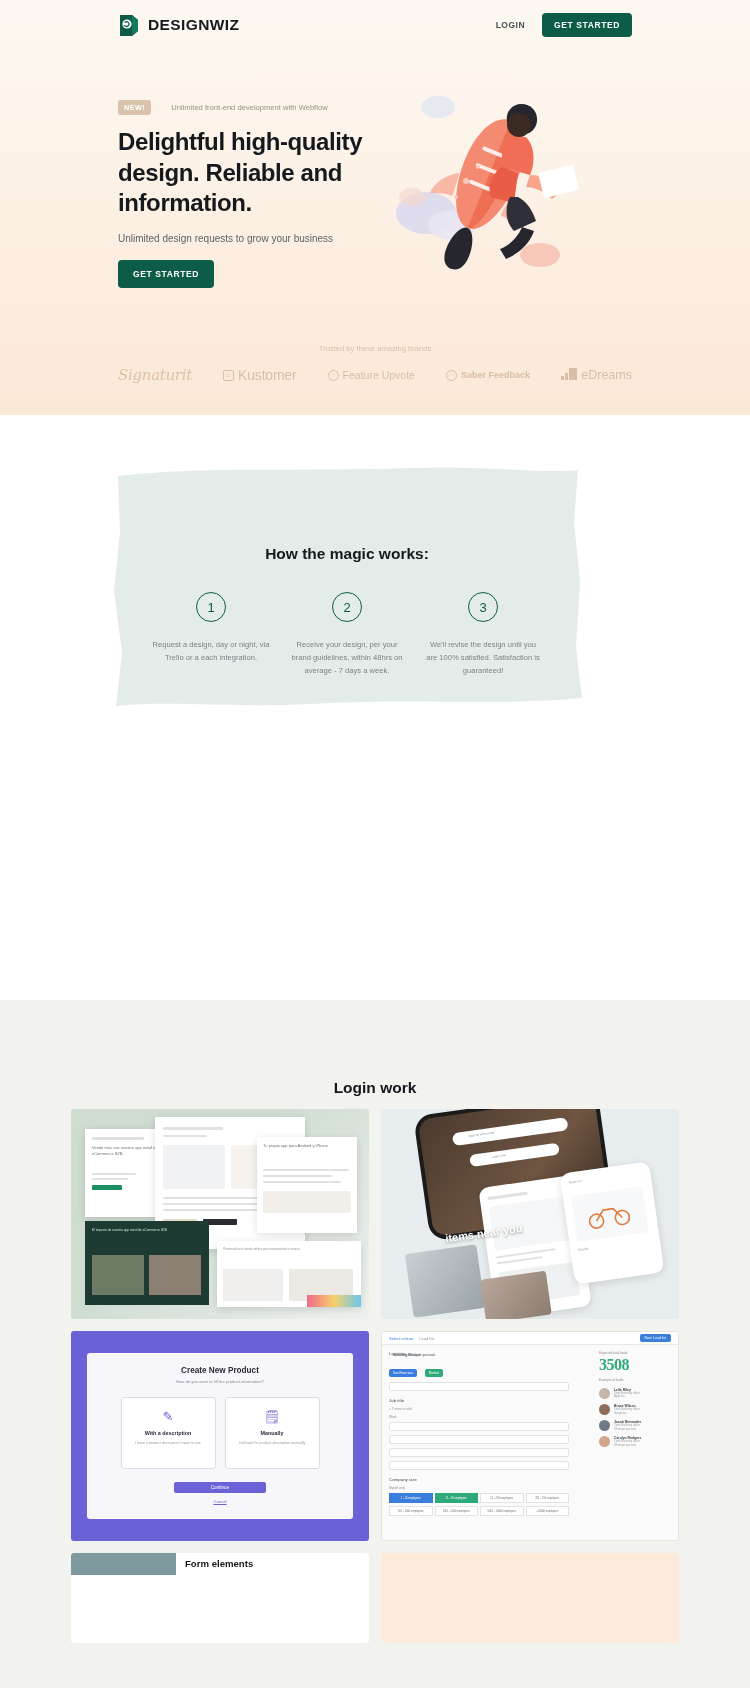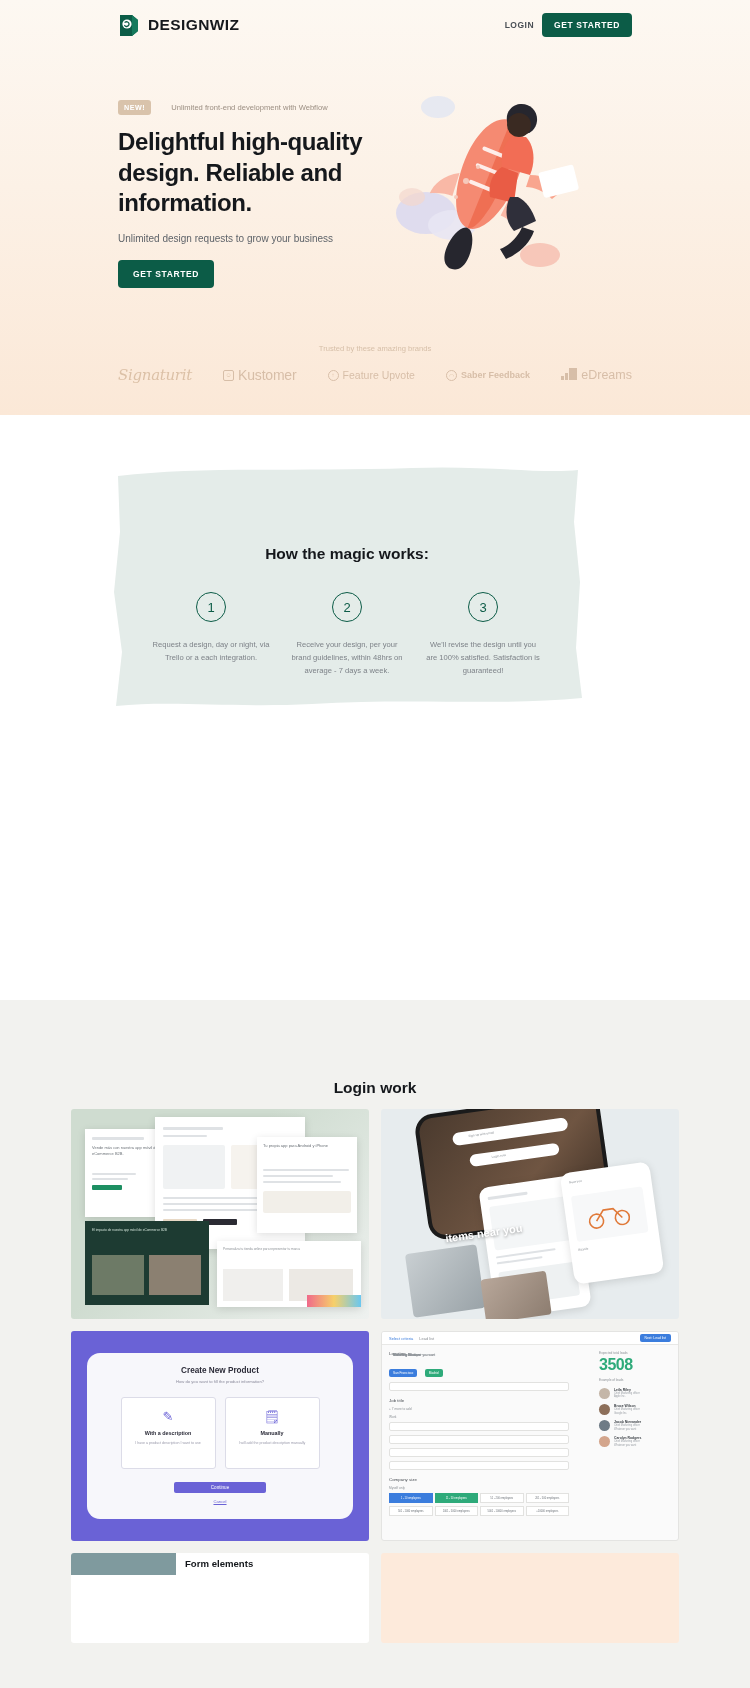--- a/index.html
+++ b/index.html
@@ -16,21 +16,21 @@
   
   .header{
     position:absolute; left:0; top:0; width:750px; height:50px;
     display:flex; align-items:center; padding:0 118px;
   }
   .logo-group{ display:flex; align-items:center; gap:8px; }
   .logo-mark{ width:22px; height:24px; position:relative; }
   .logo-word{
     font-size:15.5px; font-weight:bold; letter-spacing:0.4px; color:#15181c;
   }
-  .nav-right{ margin-left:auto; display:flex; align-items:center; gap:8px; }
+  .nav-right{ margin-left:auto; display:flex; align-items:center; gap:17px; }
   .login-link{
     font-size:8.5px; font-weight:bold; letter-spacing:0.5px; color:#4a4f55;
     text-decoration:none; cursor:pointer;
   }
   .btn-green{
     background:#0c5c47; color:#fff; border:none; border-radius:4px;
     font-size:8.5px; font-weight:bold; letter-spacing:0.6px;
     padding:7px 12px; cursor:pointer;
     font-family:"Liberation Sans", sans-serif;
   }
@@ -133,21 +133,21 @@
   .c6{ background:#fdeadb; }
   
   .mk{ position:absolute; background:#fff; box-shadow:0 2px 8px rgba(0,0,0,.13); }
   .dkmk{ position:absolute; background:#1d3b32; }
   .ln{ position:absolute; background:#dfe2e5; border-radius:1px; }
   .sm{ font-size:4px; color:#6d7379; position:absolute; line-height:1.5; }
   .tny{ font-size:3.2px; color:#8d9297; position:absolute; line-height:1.5; }
   
   .m3{
     position:absolute; left:16px; top:22px; right:16px; bottom:22px;
-    background:#f7f7fb; border-radius:13px;
+    background:#f7f7fb; border-radius:3px;
   }
   .m3h{ text-align:center; padding-top:13px; }
   .m3t{ font-size:8.2px; font-weight:bold; color:#2b2b38; }
   .m3s{ font-size:4.2px; color:#8b8b9c; margin-top:4px; }
   .opts{ display:flex; gap:9px; justify-content:center; margin-top:13px; }
   .opt{
     width:95px;height:72px;border:1px solid #dcdce8;border-radius:3px;
     background:#fff;text-align:center;padding-top:11px;
   }
   .opt-i{ font-size:13px; color:#6a62d6; }
@@ -174,21 +174,21 @@
   .d4sec{ font-size:4.4px;color:#4a4f55;margin-bottom:4px; }
   .fld{
     height:9px;background:#fff;border:1px solid #e2e2e0;border-radius:2px;
     margin-bottom:4px;
   }
   .chip{
     display:inline-block;font-size:3.2px;color:#fff;background:#3b7ddd;
     padding:1.6px 4px;border-radius:2px;margin-right:3px;
   }
   .chip-g{ background:#2eaa7a; }
-  .big-num{ font-size:16px;color:#2eaa7a;font-weight:bold;letter-spacing:-.5px; }
+  .big-num{ font-size:16px;color:#2eaa7a;font-weight:bold;letter-spacing:-.5px;font-family:Liberation Serif, serif; }
   .lead{ display:flex;align-items:center;gap:4px;margin-top:5px; }
   .av{ width:11px;height:11px;border-radius:50%;background:#c4b6a8;flex:none; }
   .av2{ background:#8d6f5a; } .av3{ background:#6e7b86; } .av4{ background:#d3a58c; }
   .ln2{ font-size:3.4px;color:#3a3f45;font-weight:bold;line-height:1.3; }
   .ln3{ font-size:2.6px;color:#9a9fa5;line-height:1.3; }
   .szbox{ display:flex;gap:2px;margin-top:3px; }
   .szc{ flex:1;font-size:2.6px;text-align:center;padding:2.5px 0;border:1px solid #e2e2e0;background:#fff;color:#6d7379; }
   .szc.on{ background:#3b7ddd;color:#fff;border-color:#3b7ddd; }
   .szc.on2{ background:#2eaa7a;color:#fff;border-color:#2eaa7a; }
   

